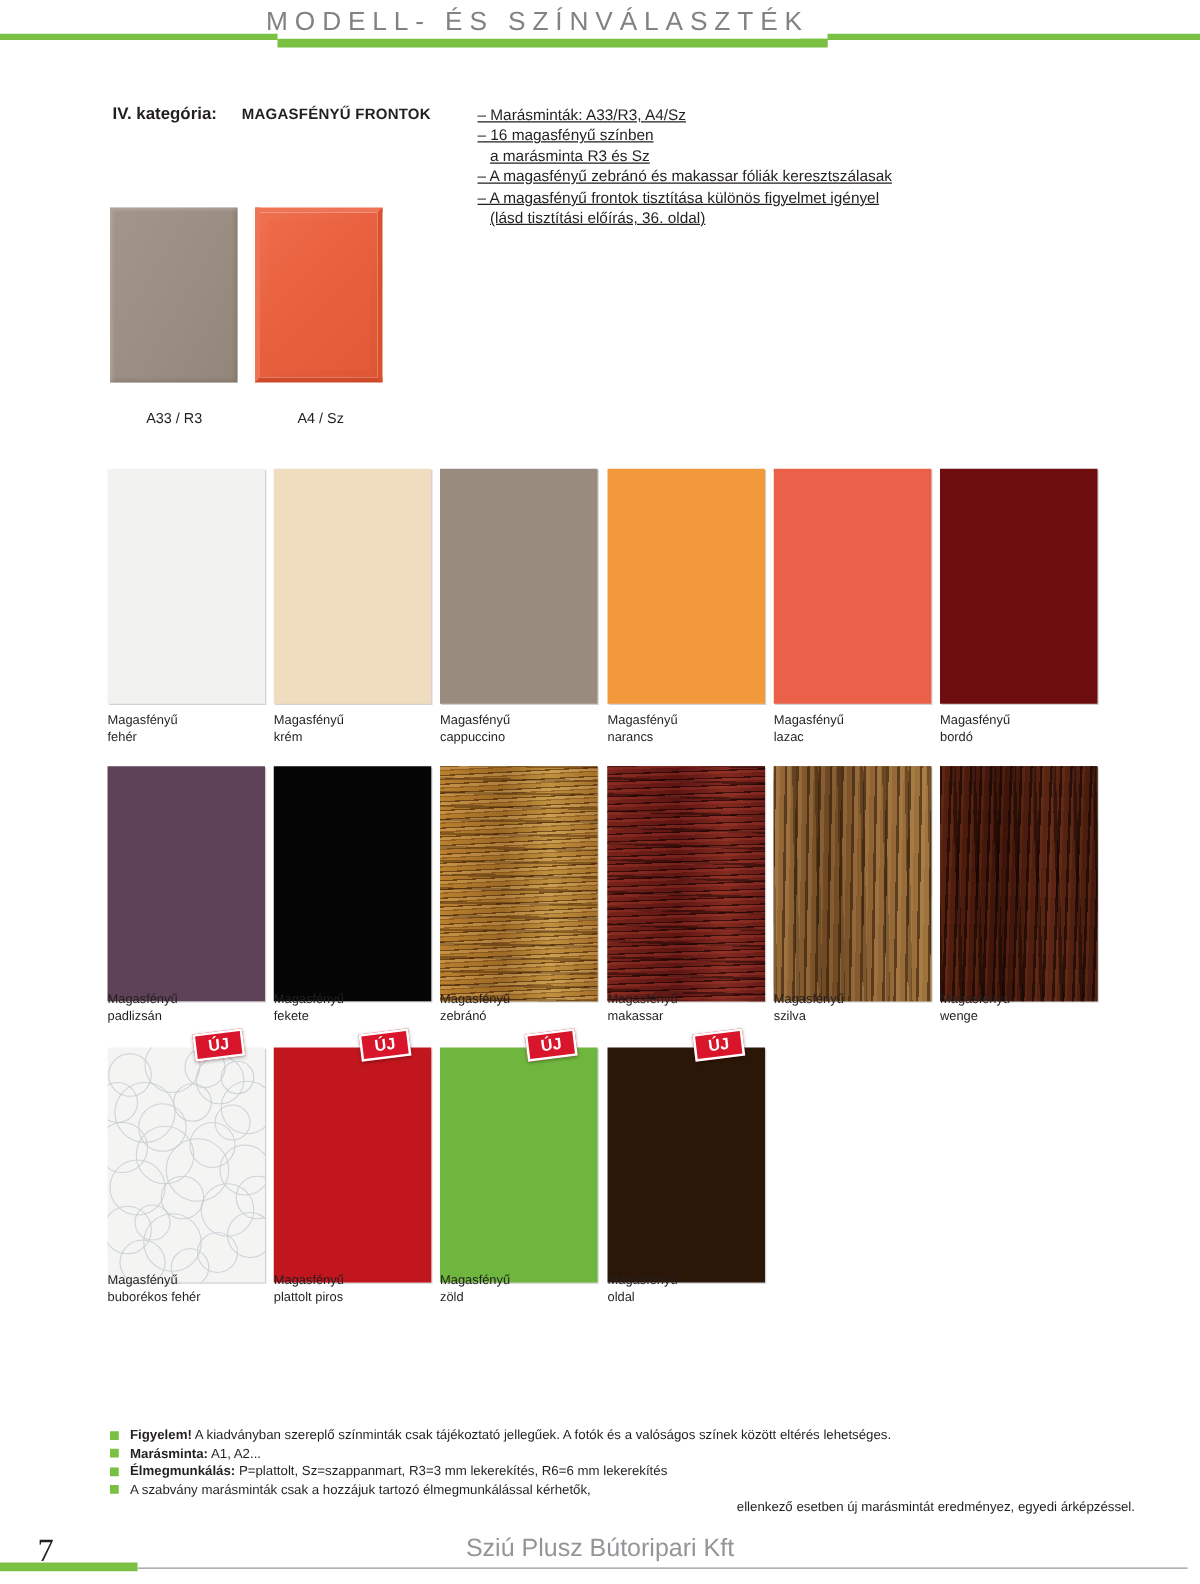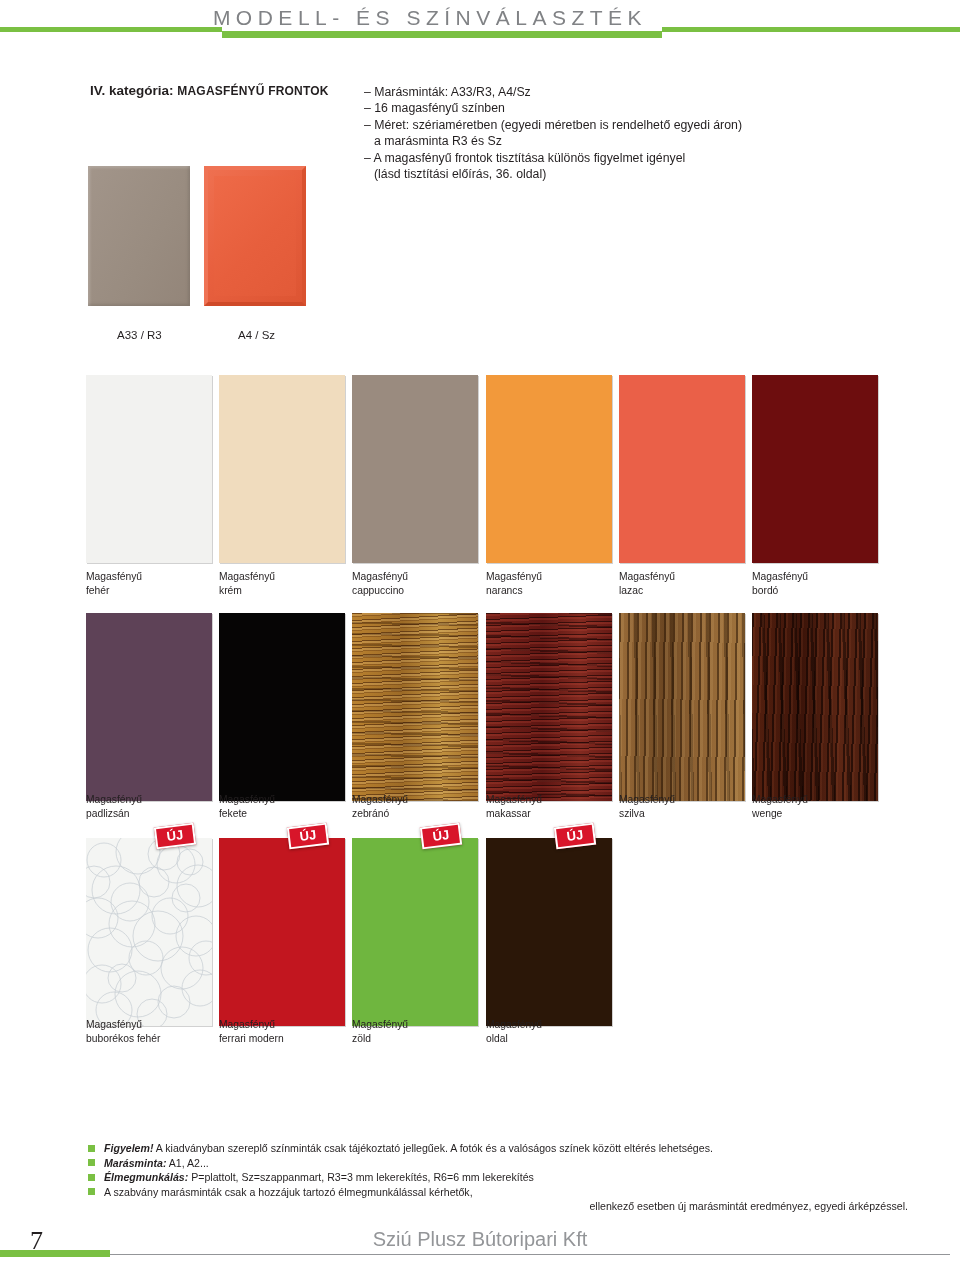--- a/index.html
+++ b/index.html
@@ -63,29 +63,31 @@
     position: absolute;
     left: 90px; top: 83px;
     font-size: 13.5px;
     font-weight: bold;
     color: #231f20;
     white-space: nowrap;
   }
   .cat-line .cat-sub {
     font-size: 12px;
     letter-spacing: 0.2px;
+    margin-left: 16px;
   }
 
   .bullets {
     position: absolute;
-    left: 364px; top: 84px;
+    left: 382px; top: 84px;
     width: 560px;
     font-size: 12.3px;
     line-height: 16.4px;
     color: #231f20;
+    text-decoration: underline;
   }
   .bullets .b {
     white-space: nowrap;
   }
   .bullets .b-ind {
     white-space: nowrap;
     padding-left: 10px;
   }
 
   
@@ -173,21 +175,21 @@
     position: relative;
     padding-left: 16px;
     white-space: nowrap;
   }
   .note-row .sq {
     position: absolute;
     left: 0; top: 3.5px;
     width: 7px; height: 7px;
     background: #7ac043;
   }
-  .note-row b { font-weight: bold; font-style: italic; }
+  .note-row b { font-weight: bold; }
   .note-cont {
     padding-left: 16px;
     white-space: nowrap;
     text-align: right;
   }
 
   
   .foot-rule {
     position: absolute;
     left: 110px; top: 1254px;
@@ -283,22 +285,22 @@
 </div>
 
 <div class="cat-line">
   <span>IV. kategória:</span>
   <span class="cat-sub">MAGASFÉNYŰ FRONTOK</span>
 </div>
 
 <div class="bullets">
     <div class="b">– Marásminták: A33/R3, A4/Sz</div>
     <div class="b">– 16 magasfényű színben</div>
-    <div class="b">– Méret: szériaméretben (egyedi méretben is rendelhető egyedi áron)</div>
     <div class="b-ind">a marásminta R3 és Sz</div>
+    <div class="b">– A magasfényű zebránó és makassar fóliák keresztszálasak</div>
     <div class="b">– A magasfényű frontok tisztítása különös figyelmet igényel</div>
     <div class="b-ind">(lásd tisztítási előírás, 36. oldal)</div>
   </div>
 
 <div class="ms ms-a33"></div>
 <div class="ms ms-a4"></div>
 <div class="ms-label ms-label-1">A33 / R3</div>
 <div class="ms-label ms-label-2">A4 / Sz</div>
 
 <div id="swatch-layer">
@@ -399,21 +401,21 @@
     <div class="swatch-cap" style="left: 86px; top: 1018px; text-align: left;">
       <div>Magasfényű</div>
       <div>buborékos fehér</div>
     </div>
     <div class="swatch " style="left: 219px; top: 838px; background: rgb(194, 22, 31);"></div>
     <div class="swatch-badge" style="left: 288px; top: 825px;">
       <span>ÚJ</span>
     </div>
     <div class="swatch-cap" style="left: 219px; top: 1018px; text-align: left;">
       <div>Magasfényű</div>
-      <div>ferrari modern</div>
+      <div>plattolt piros</div>
     </div>
     <div class="swatch " style="left: 352px; top: 838px; background: rgb(111, 182, 63);"></div>
     <div class="swatch-badge" style="left: 421px; top: 825px;">
       <span>ÚJ</span>
     </div>
     <div class="swatch-cap" style="left: 352px; top: 1018px; text-align: left;">
       <div>Magasfényű</div>
       <div>zöld</div>
     </div>
     <div class="swatch " style="left: 486px; top: 838px; background: rgb(43, 23, 8);"></div>

